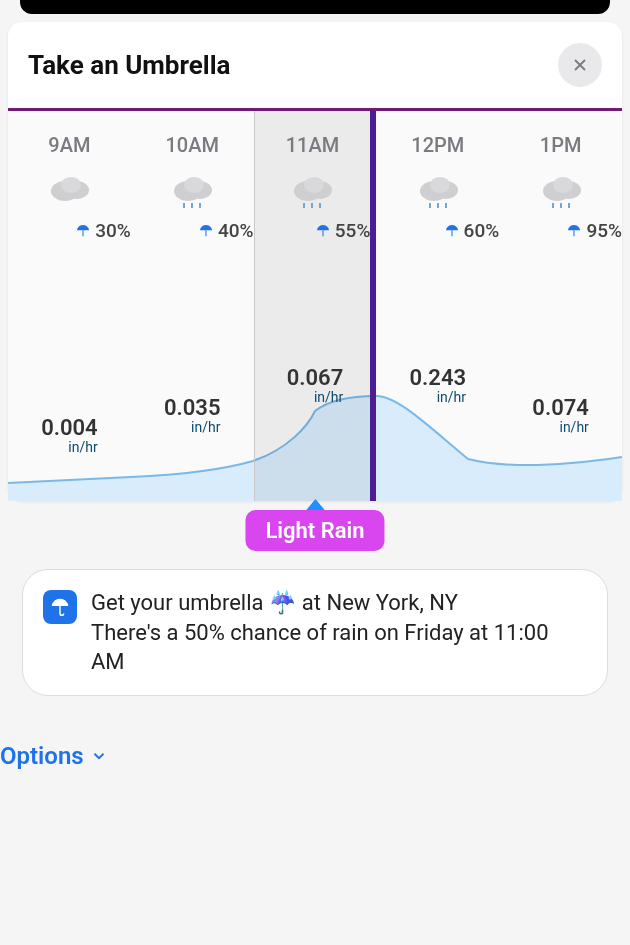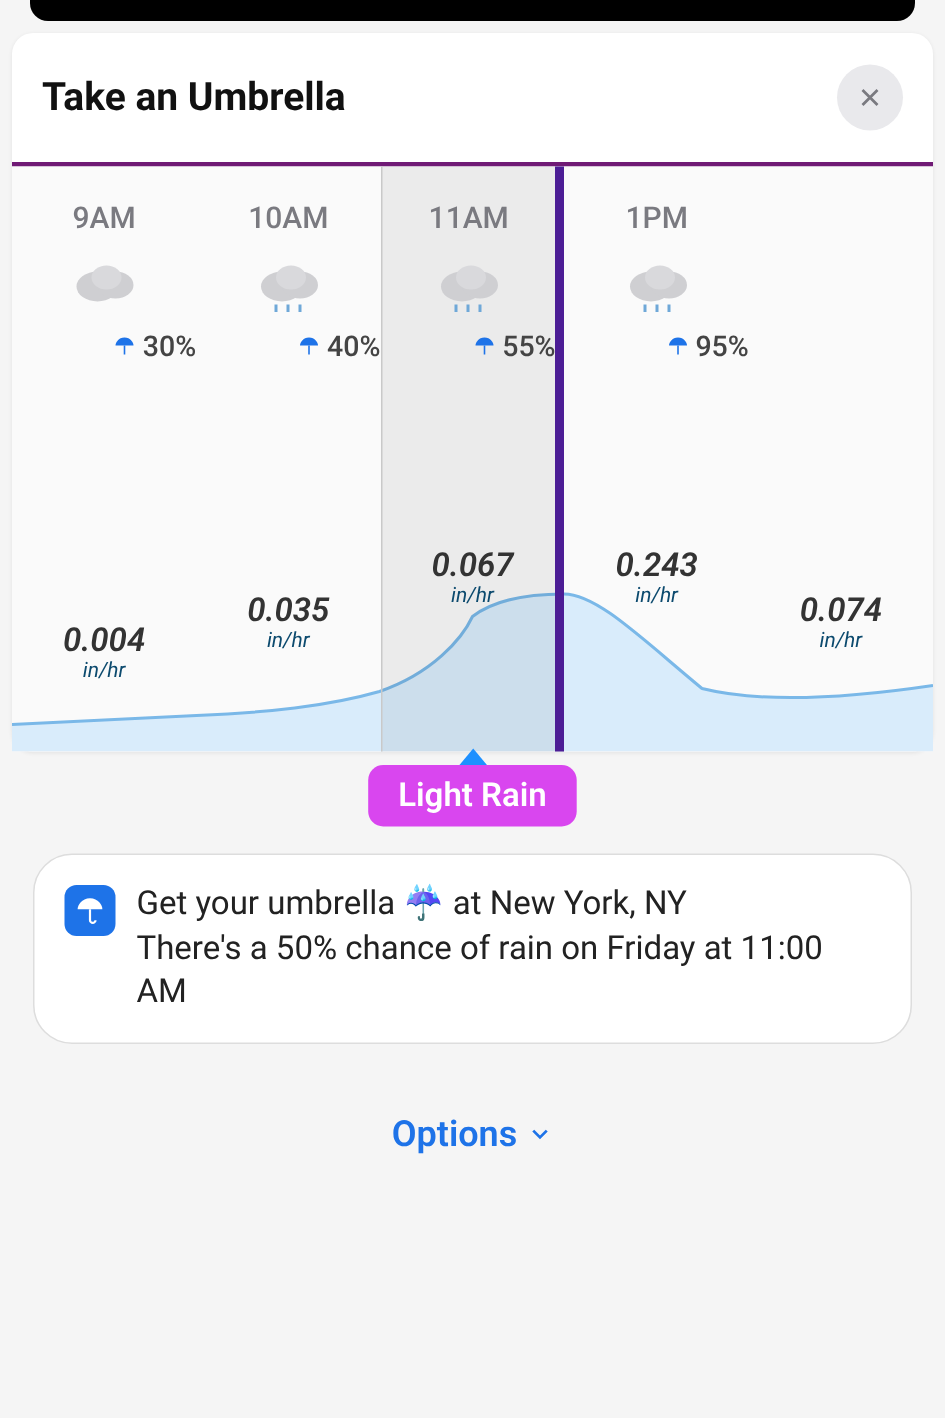--- a/index.html
+++ b/index.html
@@ -112,24 +112,23 @@
       z-index: 3;
       pointer-events: none;
     }
     .precip-label-cell {
       position: relative;
     }
     .precip-value {
       position: absolute;
       left: 50%;
       transform: translateX(-50%);
-      text-align: center;
+      text-align: right;
       color: #333;
       line-height: 1.1;
-      font-style: italic;
     }
     .precip-value .val { font-size: 22px; font-weight: 600; display:block; }
     .precip-value .unit { font-size: 14px; color: #0c4a6e; display:block; }
     .chart-svg {
       position: absolute;
       left:0; right:0; bottom:0;
       width: 100%;
       height: 170px;
     }
     .badge {
@@ -181,21 +180,20 @@
     }
     .notify-inline-icon { font-size: 22px; }
     .options {
       margin-top: 46px;
       text-align: center;
       color: #1e73e8;
       font-size: 24px;
       font-weight: 600;
       display:flex;
       align-items:center;
-      justify-content:center;
       gap:6px;
       cursor:pointer;
     }
     .options svg { width:18px;height:18px;stroke:#1e73e8;stroke-width:2.5;fill:none; }
   </style>
 </head>
 <body>
 
 <div class="status-bar"></div>
 
@@ -292,20 +290,38 @@
             <line x1="18" y1="30" x2="18" y2="35" stroke="#6fa8d8" stroke-width="2"></line>
             <line x1="26" y1="30" x2="26" y2="35" stroke="#6fa8d8" stroke-width="2"></line>
             <line x1="34" y1="30" x2="34" y2="35" stroke="#6fa8d8" stroke-width="2"></line>
           </svg></div>
         <div class="precip-row">
           <svg class="umbrella-small" viewBox="0 0 24 24">
             <path d="M12 3 C6 3 3 8 3 11 L21 11 C21 8 18 3 12 3 Z" fill="#1e73e8"></path>
             <line x1="12" y1="11" x2="12" y2="20" stroke="#1e73e8" stroke-width="1.6"></line>
           </svg>
           <span>55%</span>
+        </div>
+      </div>
+      <div class="hour-col">
+        <div class="hour-label">12PM</div>
+        <div class="weather-icon"><svg viewBox="0 0 52 36" width="52" height="36">
+            <ellipse cx="22" cy="18" rx="14" ry="10" fill="#cfcfd2"></ellipse>
+            <ellipse cx="34" cy="17" rx="12" ry="9" fill="#cfcfd2"></ellipse>
+            <ellipse cx="28" cy="12" rx="10" ry="8" fill="#d9d9dc"></ellipse>
+            <line x1="18" y1="30" x2="18" y2="35" stroke="#6fa8d8" stroke-width="2"></line>
+            <line x1="26" y1="30" x2="26" y2="35" stroke="#6fa8d8" stroke-width="2"></line>
+            <line x1="34" y1="30" x2="34" y2="35" stroke="#6fa8d8" stroke-width="2"></line>
+          </svg></div>
+        <div class="precip-row">
+          <svg class="umbrella-small" viewBox="0 0 24 24">
+            <path d="M12 3 C6 3 3 8 3 11 L21 11 C21 8 18 3 12 3 Z" fill="#1e73e8"></path>
+            <line x1="12" y1="11" x2="12" y2="20" stroke="#1e73e8" stroke-width="1.6"></line>
+          </svg>
+          <span>60%</span>
         </div>
       </div>
       <div class="hour-col">
         <div class="hour-label">1PM</div>
         <div class="weather-icon"><svg viewBox="0 0 52 36" width="52" height="36">
             <ellipse cx="22" cy="18" rx="14" ry="10" fill="#cfcfd2"></ellipse>
             <ellipse cx="34" cy="17" rx="12" ry="9" fill="#cfcfd2"></ellipse>
             <ellipse cx="28" cy="12" rx="10" ry="8" fill="#d9d9dc"></ellipse>
             <line x1="18" y1="30" x2="18" y2="35" stroke="#6fa8d8" stroke-width="2"></line>
             <line x1="26" y1="30" x2="26" y2="35" stroke="#6fa8d8" stroke-width="2"></line>

